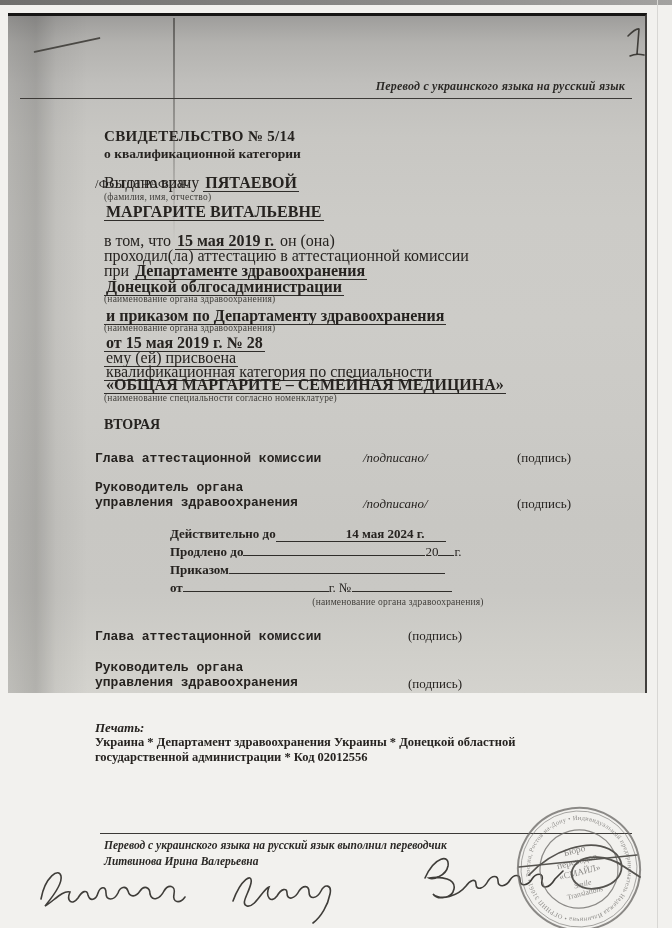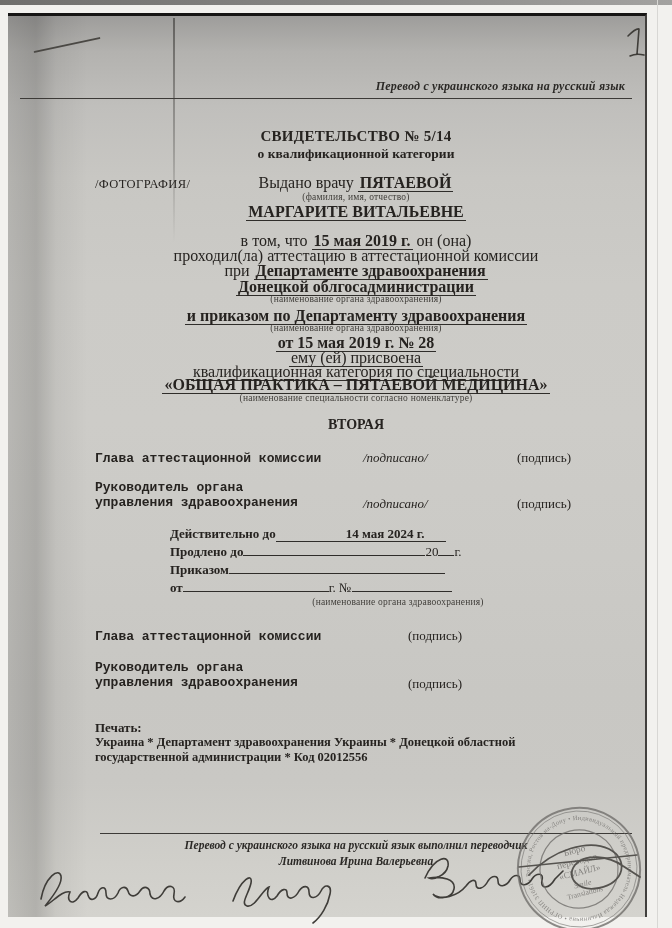--- a/index.html
+++ b/index.html
@@ -6,44 +6,44 @@
   body{
     width:672px;height:928px;position:relative;overflow:hidden;
     background:#f2f1ee;
     font-family:"Liberation Serif","DejaVu Serif",serif;
     color:#262320;
   }
   .top-scan-edge{position:absolute;left:0;top:0;width:672px;height:5px;
     background:linear-gradient(90deg,#6f6e6c,#8a8987 55%,#a3a2a0);}
   .right-scan-line{position:absolute;left:657px;top:0;width:1px;height:928px;background:#d8d7d4;}
   .paper{
-    position:absolute;left:8px;top:13px;width:639px;height:904px;
+    position:absolute;left:8px;top:13px;width:639px;height:680px;
     background:linear-gradient(180deg,#9e9d9b 0%,#b3b2af 4%,#c0bfbc 10%,#c8c7c3 18%,
       #cccbc7 30%,#cdccc8 45%,#cbcac6 60%,#c8c7c3 75%,#c9c8c4 85%,#d0cfca 94%,#d4d3ce 100%);
     border-top:3px solid #161514;border-right:2px solid #413f3d;
     box-sizing:border-box;
   }
   .paper::before{content:"";position:absolute;inset:0;pointer-events:none;
     background:linear-gradient(90deg,rgba(0,0,0,.10) 0,rgba(0,0,0,.16) 28px,rgba(0,0,0,.05) 48px,transparent 80px);}
   .crease{position:absolute;left:165px;top:2px;width:2px;height:225px;
     background:linear-gradient(180deg,rgba(45,43,40,.55),rgba(45,43,40,.25) 60%,transparent);}
   .pen-stroke-tl{position:absolute;left:25px;top:28px;width:68px;height:2px;background:#4a4844;
     transform:rotate(-12deg);border-radius:2px;}
   .abs{position:absolute;}
-  .ctr{left:72px;width:552px;text-align:center;}
+  .ctr{left:96px;width:552px;}
   .hdr-note{top:63px;left:0;width:617px;text-align:right;font-style:italic;font-size:12px;
     font-weight:bold;color:#2b2926;letter-spacing:.2px;}
   .hdr-rule{top:82px;left:12px;width:612px;border-bottom:1.4px solid #3c3a37;}
   .t1{top:112px;font-weight:bold;font-size:15px;letter-spacing:.3px;}
   .t2{top:130px;font-weight:bold;font-size:13.5px;}
   .photo{top:161px;left:87px;font-size:12.5px;letter-spacing:.4px;}
   .ln{font-size:16px;line-height:14px;}
   .cap{font-size:9.5px;line-height:10px;color:#403e3a;letter-spacing:.2px;}
   .b{font-weight:bold;}
-  .i{}
+  .i{font-style:italic;}
   .u{border-bottom:1.2px solid #2f2d2a;padding:0 2px;}
   .fl{display:inline-block;border-bottom:1.2px solid #2f2d2a;height:11px;vertical-align:baseline;}
   .sigrow{position:absolute;left:0;width:639px;font-size:13px;}
   .sigrow .lbl{margin-left:87px;font-weight:bold;line-height:15px;font-family:Liberation Mono, monospace;}
   .sigrow .signed{position:absolute;left:355px;font-style:italic;}
   .sigrow .pods{position:absolute;}
   .validity{position:absolute;left:162px;top:509px;width:430px;font-size:13px;line-height:18px;}
   .validity .lbl{font-weight:bold;}
   .seal-note{position:absolute;left:87px;width:485px;font-size:12.5px;line-height:14.5px;font-weight:bold;}
   .foot-rule{top:817px;left:92px;width:532px;border-bottom:1.2px solid #3c3a37;}
@@ -81,21 +81,21 @@
   <div class="abs ctr ln" style="top:218px"><span>в том, что </span><span class="b u">15 мая 2019 г.</span><span> он (она)</span></div>
   <div class="abs ctr ln" style="top:233px">проходил(ла) аттестацию в аттестационной комиссии</div>
   <div class="abs ctr ln" style="top:248px"><span>при </span><span class="b u">Департаменте здравоохранения</span></div>
   <div class="abs ctr ln" style="top:264px"><span class="b u">Донецкой облгосадминистрации</span></div>
   <div class="abs ctr cap" style="top:278px">(наименование органа здравоохранения)</div>
   <div class="abs ctr ln" style="top:293px"><span class="b u">и приказом по Департаменту здравоохранения</span></div>
   <div class="abs ctr cap" style="top:307px">(наименование органа здравоохранения)</div>
   <div class="abs ctr ln" style="top:320px"><span class="b u">от 15 мая 2019 г. № 28</span></div>
   <div class="abs ctr ln" style="top:349px"><span class="u">квалификационная категория по специальности</span></div>
   <div class="abs ctr ln" style="top:335px"><span class="u">ему (ей) присвоена</span></div>
-  <div class="abs ctr ln" style="top:362px"><span class="b u">«ОБЩАЯ ПРАКТИКА – ПЯТАЕВОЙ МЕДИЦИНА»</span></div>
+  <div class="abs ctr ln" style="top:362px"><span class="b u">«ОБЩАЯ МАРГАРИТЕ – СЕМЕЙНАЯ МЕДИЦИНА»</span></div>
   <div class="abs ctr cap" style="top:377px">(наименование специальности согласно номенклатуре)</div>
 
   <div class="abs ctr ln b" style="top:402px;font-size:14px">ВТОРАЯ</div>
 
   <div class="sigrow" style="top:434px">
     <span class="lbl">Глава аттестационной комиссии</span>
     <span class="signed" style="left:355px;top:0">/подписано/</span>
     <span class="pods" style="left:509px;top:0">(подпись)</span>
   </div>
   <div class="sigrow" style="top:464px">

